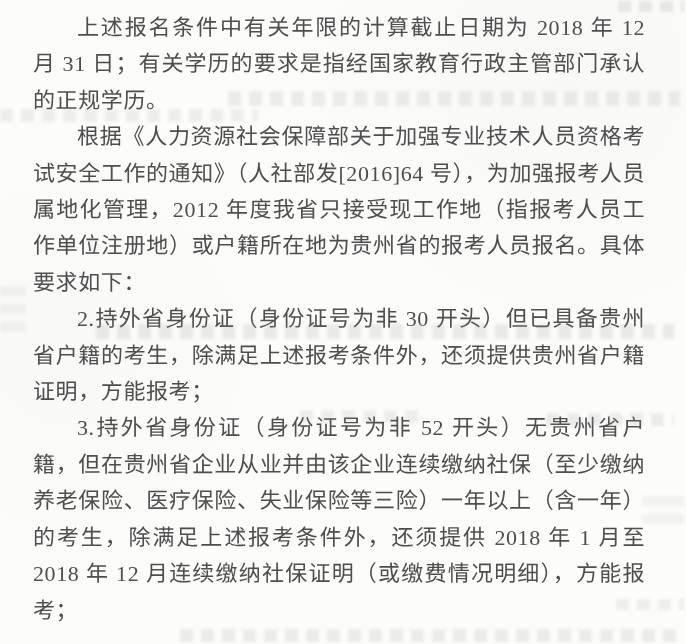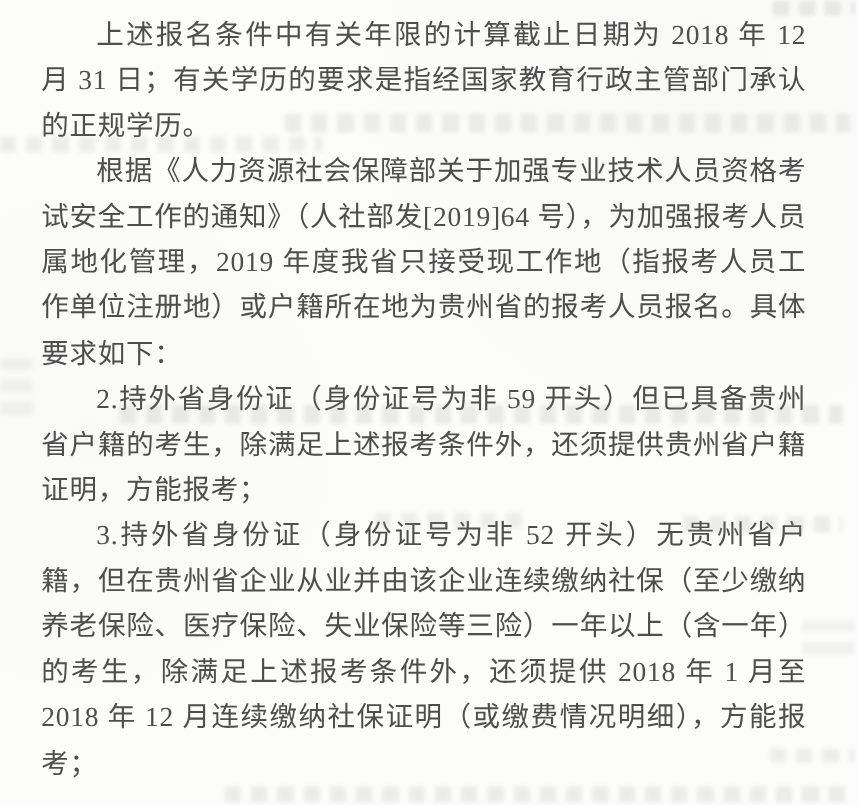--- a/index.html
+++ b/index.html
@@ -72,22 +72,22 @@
   .g9  { top: 599px; left: 616px; width: 68px;  height: 11px; opacity: 0.4; }
   .g10 { top: 496px; left: 642px; width: 42px;  height: 34px; opacity: 0.35; }
 </style>
 </head>
 <body>
 
 <div class="page">
 
   <div class="text-block">
     <p class="para">上述报名条件中有关年限的计算截止日期为 2018 年 12 月 31 日；有关学历的要求是指经国家教育行政主管部门承认的正规学历。</p>
-    <p class="para">根据《人力资源社会保障部关于加强专业技术人员资格考试安全工作的通知》（人社部发[2019]64 号），为加强报考人员属地化管理，2019 年度我省只接受现工作地（指报考人员工作单位注册地）或户籍所在地为贵州省的报考人员报名。具体要求如下：</p>
-    <p class="para">2.持外省身份证（身份证号为非 59 开头）但已具备贵州省户籍的考生，除满足上述报考条件外，还须提供贵州省户籍证明，方能报考；</p>
+    <p class="para">根据《人力资源社会保障部关于加强专业技术人员资格考试安全工作的通知》（人社部发[2016]64 号），为加强报考人员属地化管理，2012 年度我省只接受现工作地（指报考人员工作单位注册地）或户籍所在地为贵州省的报考人员报名。具体要求如下：</p>
+    <p class="para">2.持外省身份证（身份证号为非 30 开头）但已具备贵州省户籍的考生，除满足上述报考条件外，还须提供贵州省户籍证明，方能报考；</p>
     <p class="para">3.持外省身份证（身份证号为非 52 开头）无贵州省户籍，但在贵州省企业从业并由该企业连续缴纳社保（至少缴纳养老保险、医疗保险、失业保险等三险）一年以上（含一年）的考生，除满足上述报考条件外，还须提供 2018 年 1 月至 2018 年 12 月连续缴纳社保证明（或缴费情况明细），方能报考；</p>
   </div>
 
   <div class="ghost g1"></div>
   <div class="ghost g2"></div>
   <div class="ghost g3"></div>
   <div class="ghost g4"></div>
   <div class="ghost g5"></div>
   <div class="ghost g6"></div>
   <div class="ghost blobs g7"></div>

